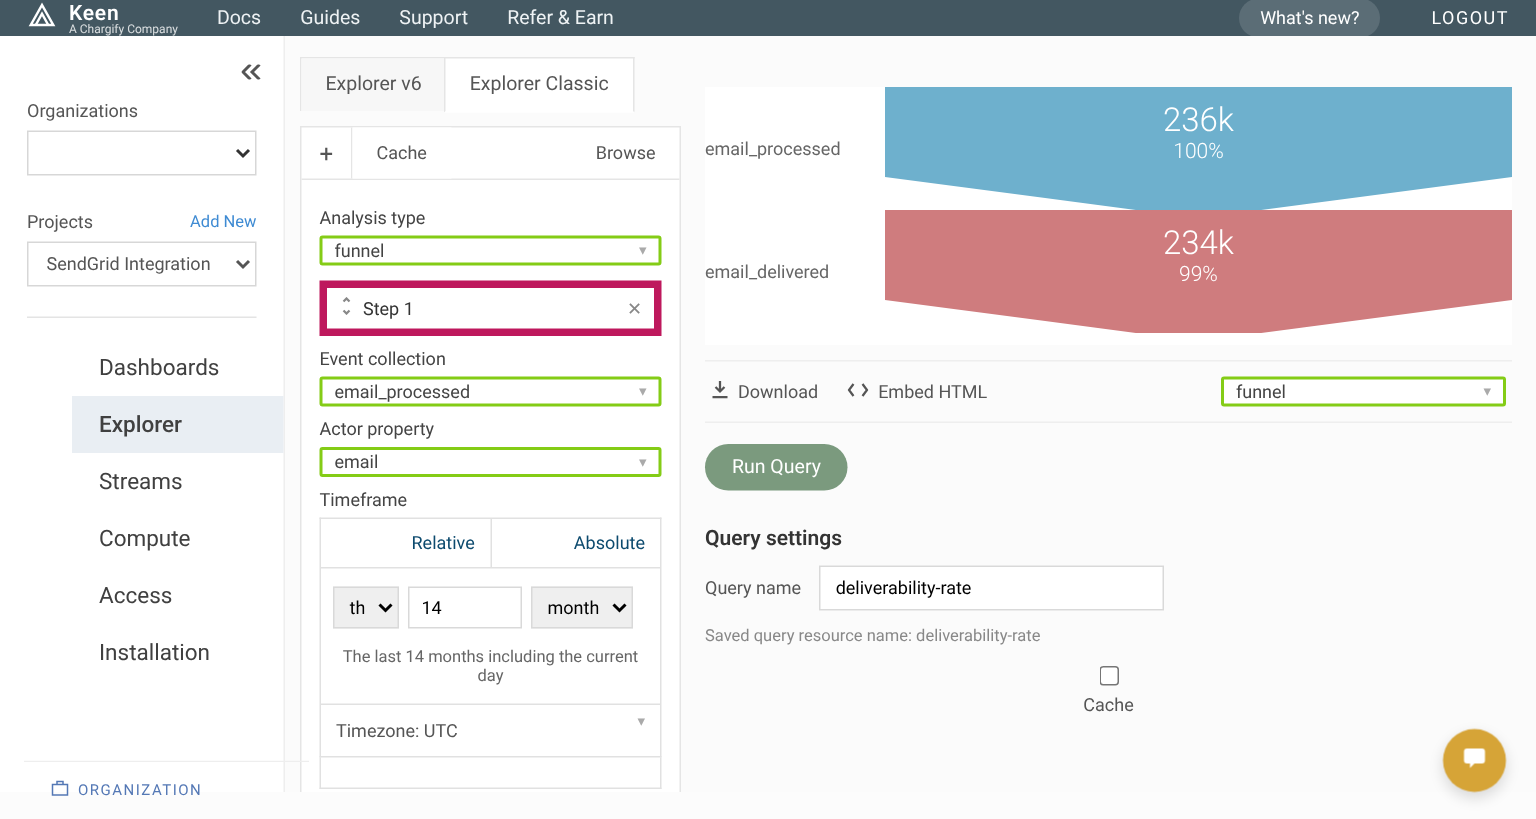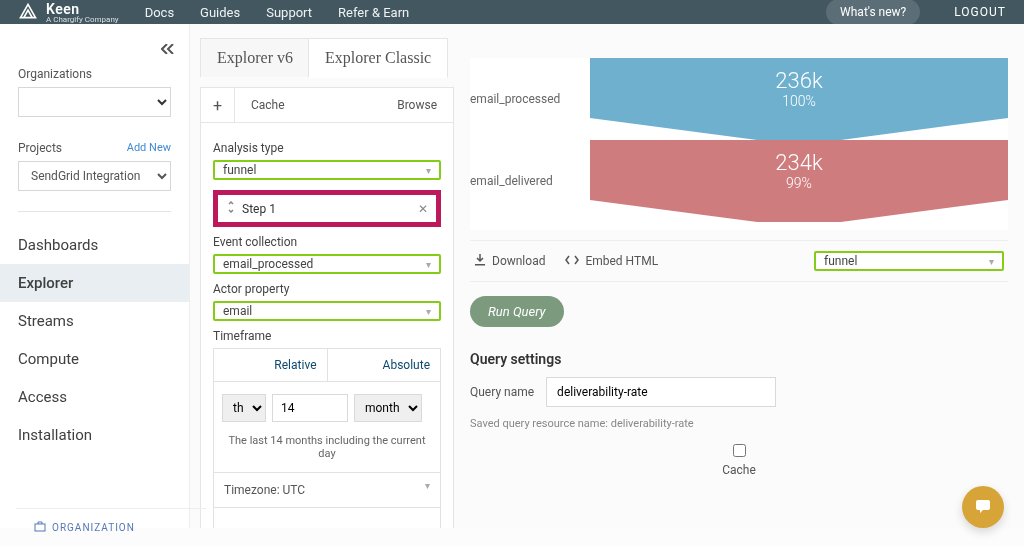--- a/index.html
+++ b/index.html
@@ -20,32 +20,32 @@
   .layout { display: flex; height: calc(100% - 42px); }
   .sidebar { width: 190px; padding: 18px 0 0 0; background: #fff; border-right: 1px solid #eee; }
   .collapse-row { text-align: right; padding-right: 14px; margin-bottom: 6px; color: #666; }
   .sb-section { padding: 4px 18px 6px; }
   .sb-section-head { display:flex; justify-content:space-between; align-items:flex-start; font-size:12px; color:#555; margin-bottom:6px;}
   .add-new { color:#3f8bd3; font-size:11px; cursor:pointer; }
   .sb-select { width:100%; height:30px; border:1px solid #d7d7d7; background:#fff; font-size:12px; padding:0 8px; color:#555;}
   .sb-select.empty { color:#333; }
   .sb-divider { height:1px; background:#e4e4e4; margin:14px 18px; }
   .sb-menu { margin-top: 4px; }
-  .sb-menu-item { padding: 10px 18px; font-size: 15px; color:#404040; cursor:pointer; }
+  .sb-menu-item { padding: 10px 18px; font-size: 15px; color:#404040; cursor:pointer;margin-left:48px; }
   .sb-menu-item.active { background:#e9eef3; font-weight:500; }
   .org-footer { position:absolute; bottom:0; left:16px; width:190px; padding:12px 18px; border-top:1px solid #eee; font-size:10px; letter-spacing:1px; color:#5478b5; display:flex; align-items:center; gap:6px; }
 
   
   .content { flex:1; display:flex; background:#fbfbfb; overflow:auto; }
   .query-col { width: 264px; padding: 14px 0 14px 10px; }
   .result-col { flex:1; padding: 14px 16px 0 16px; }
 
   
   .explorer-tabs { display:flex; background:#fff; border:1px solid #e5e5e5; border-bottom:none; width:fit-content; }
-  .etab { padding:10px 16px; font-size:16px; color:#555; cursor:pointer;font-family:Liberation Serif, serif; }
+  .etab { padding:10px 16px; font-size:13px; color:#555; cursor:pointer; }
   .etab.active { border:1px solid #e5e5e5; border-bottom:1px solid #fff; margin:-1px; background:#fff; }
   .etab.inactive { background:#f7f7f7; }
 
   .panel { background:#fff; border:1px solid #e5e5e5; padding:0; }
   .panel-tabs { display:flex; align-items:center; border-bottom:1px solid #e5e5e5; }
   .plus-cell { width:34px; height:34px; display:flex;align-items:center;justify-content:center; border-right:1px solid #e5e5e5; font-size:16px; color:#555; cursor:pointer;}
   .ptab { padding:10px 16px; font-size:12px; color:#555; cursor:pointer; flex:0 0 auto; }
   .ptab.active { background:#fff; }
   .ptab-spacer { flex:1; }
 
@@ -80,21 +80,21 @@
   .bar-red { position:absolute; left:0; right:0; top:0; height:60px; background:#cf7c7e; color:#fff; display:flex; flex-direction:column; align-items:center; justify-content:center; }
   .bar-big { font-size:22px; font-weight:300; }
   .bar-pct { font-size:14px; font-weight:300; }
   .wedge { position:absolute; left:0; right:0; bottom:0; height:22px; overflow:hidden; }
   .wedge svg { width:100%; height:100%; display:block; }
 
   .toolbar { display:flex; align-items:center; gap:20px; border-top:1px solid #eee; border-bottom:1px solid #eee; padding:10px 4px; margin-top:10px;}
   .toolbar .tbtn { font-size:12px; color:#555; cursor:pointer; display:flex; align-items:center; gap:6px; }
   .viz-select { margin-left:auto; width:190px; }
 
-  .run-btn { display:inline-block; background:#7b9a7e; color:#fff; border-radius:18px; padding:8px 18px; font-size:13px; margin-top:14px; cursor:pointer;font-style:italic; }
+  .run-btn { display:inline-block; background:#7b9a7e; color:#fff; border-radius:18px; padding:8px 18px; font-size:13px; margin-top:14px; cursor:pointer; }
 
   .qs-head { font-size:14px; font-weight:600; margin-top:24px; margin-bottom:10px; }
   .qs-row { display:flex; align-items:center; gap:12px; font-size:12px; color:#555; }
   .qs-input { height:30px; border:1px solid #d9d9d9; padding:0 10px; font-size:12px; width:230px; }
   .qs-note { font-size:11px; color:#888; margin-top:10px; }
   .qs-cache { margin-top:14px; display:flex; align-items:center; gap:6px; font-size:12px; color:#555;flex-direction:column; }
 
   
   .bubble { position:fixed; right:20px; bottom:18px; width:42px; height:42px; border-radius:50%; background:#d6a437; display:flex;align-items:center;justify-content:center; box-shadow:0 4px 10px rgba(0,0,0,.15); }
 </style>

